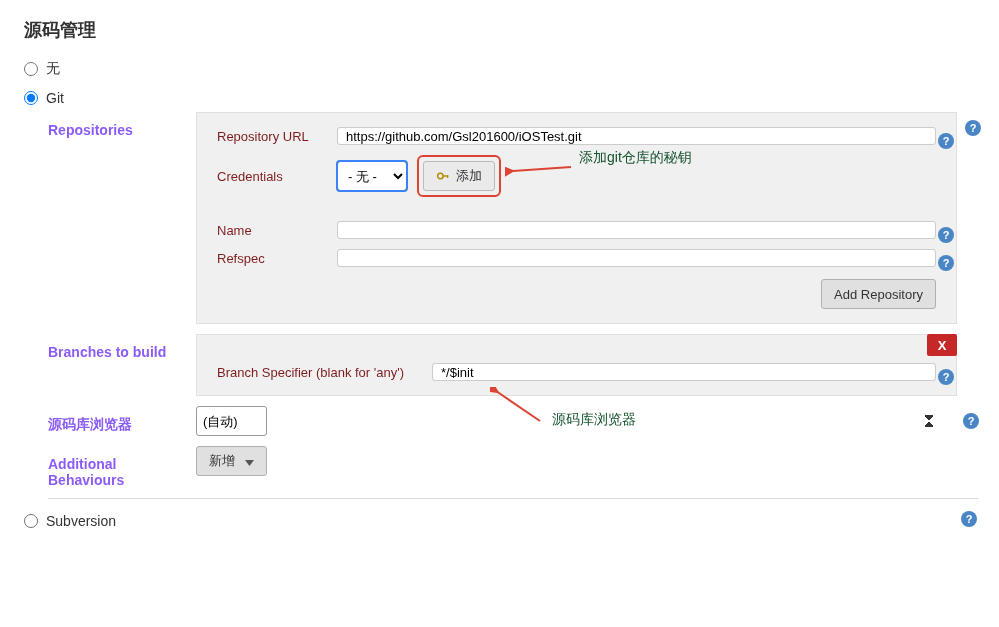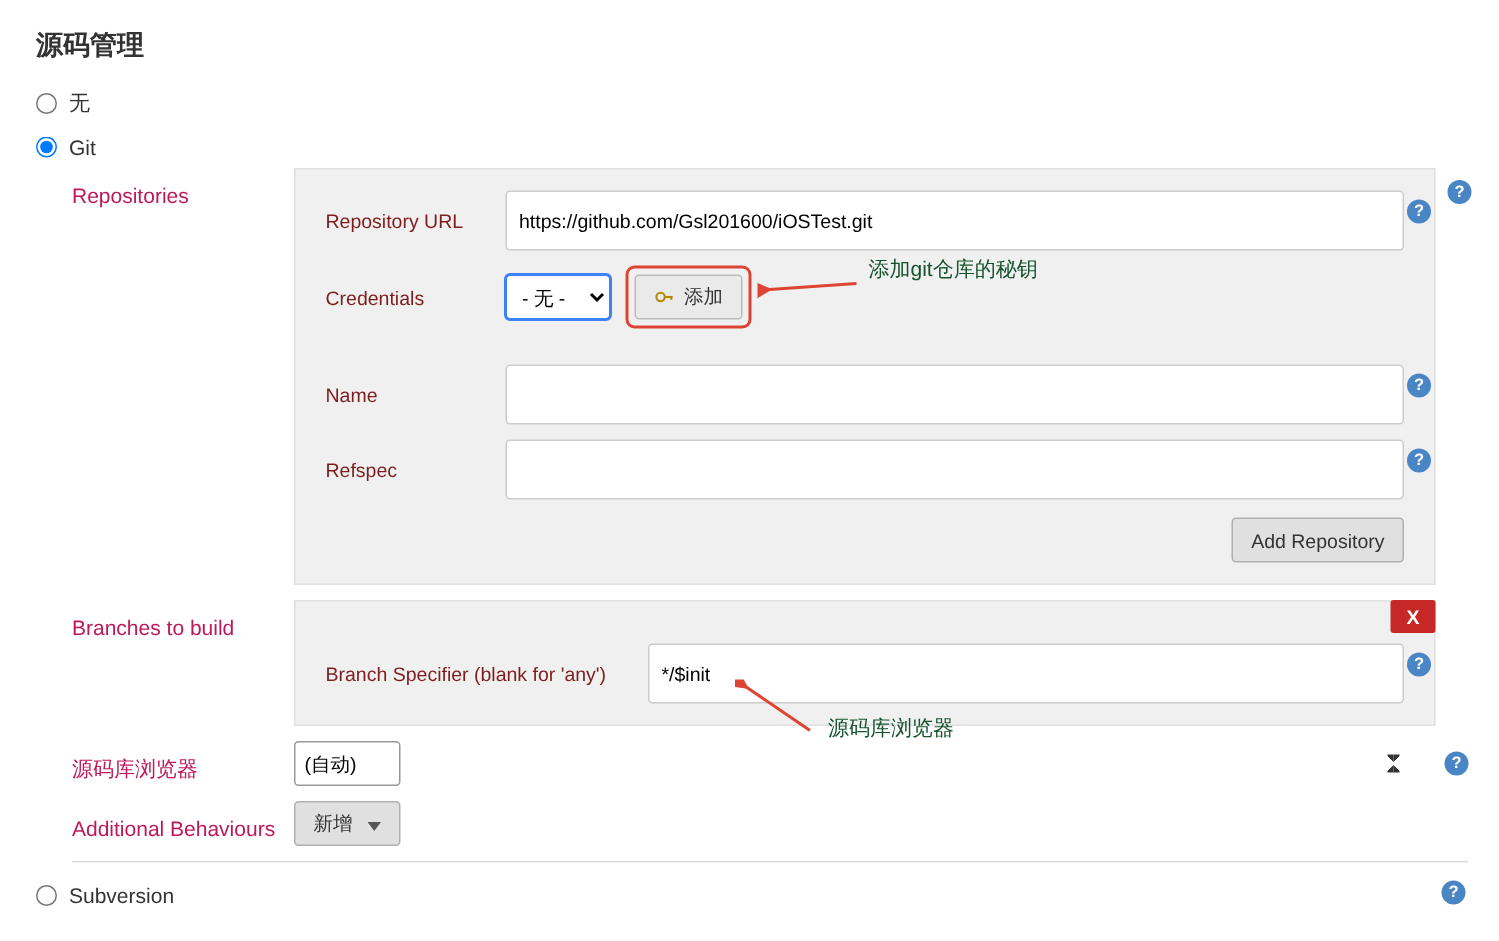--- a/index.html
+++ b/index.html
@@ -33,22 +33,23 @@
   margin-right: 20px;
 }
 .config-row {
   display: flex;
   align-items: flex-start;
   margin-bottom: 10px;
 }
 .config-row > .row-label {
   width: 148px;
   padding-top: 10px;
-  color: #be185d;
+  color: #8b5cf6;
   font-size: 14px;
+  font-weight: bold;
 }
 .config-row > .row-content {
   flex: 1;
   position: relative;
 }
 .panel {
   background: #f0f0f0;
   border: 1px solid #e0e0e0;
   padding: 14px 20px 14px 20px;
   position: relative;
@@ -69,21 +70,21 @@
 }
 .field-control {
   flex: 1;
   position: relative;
   display: flex;
   align-items: center;
   gap: 8px;
 }
 input[type="text"] {
   width: 100%;
-  height: 40px;
+  height: 18px;
   padding: 0 8px;
   border: 1px solid #ccc;
   border-radius: 3px;
   font-size: 13px;
   background: #fff;
 }
 select {
   height: 30px;
   padding: 0 6px;
   border: 1px solid #999;

